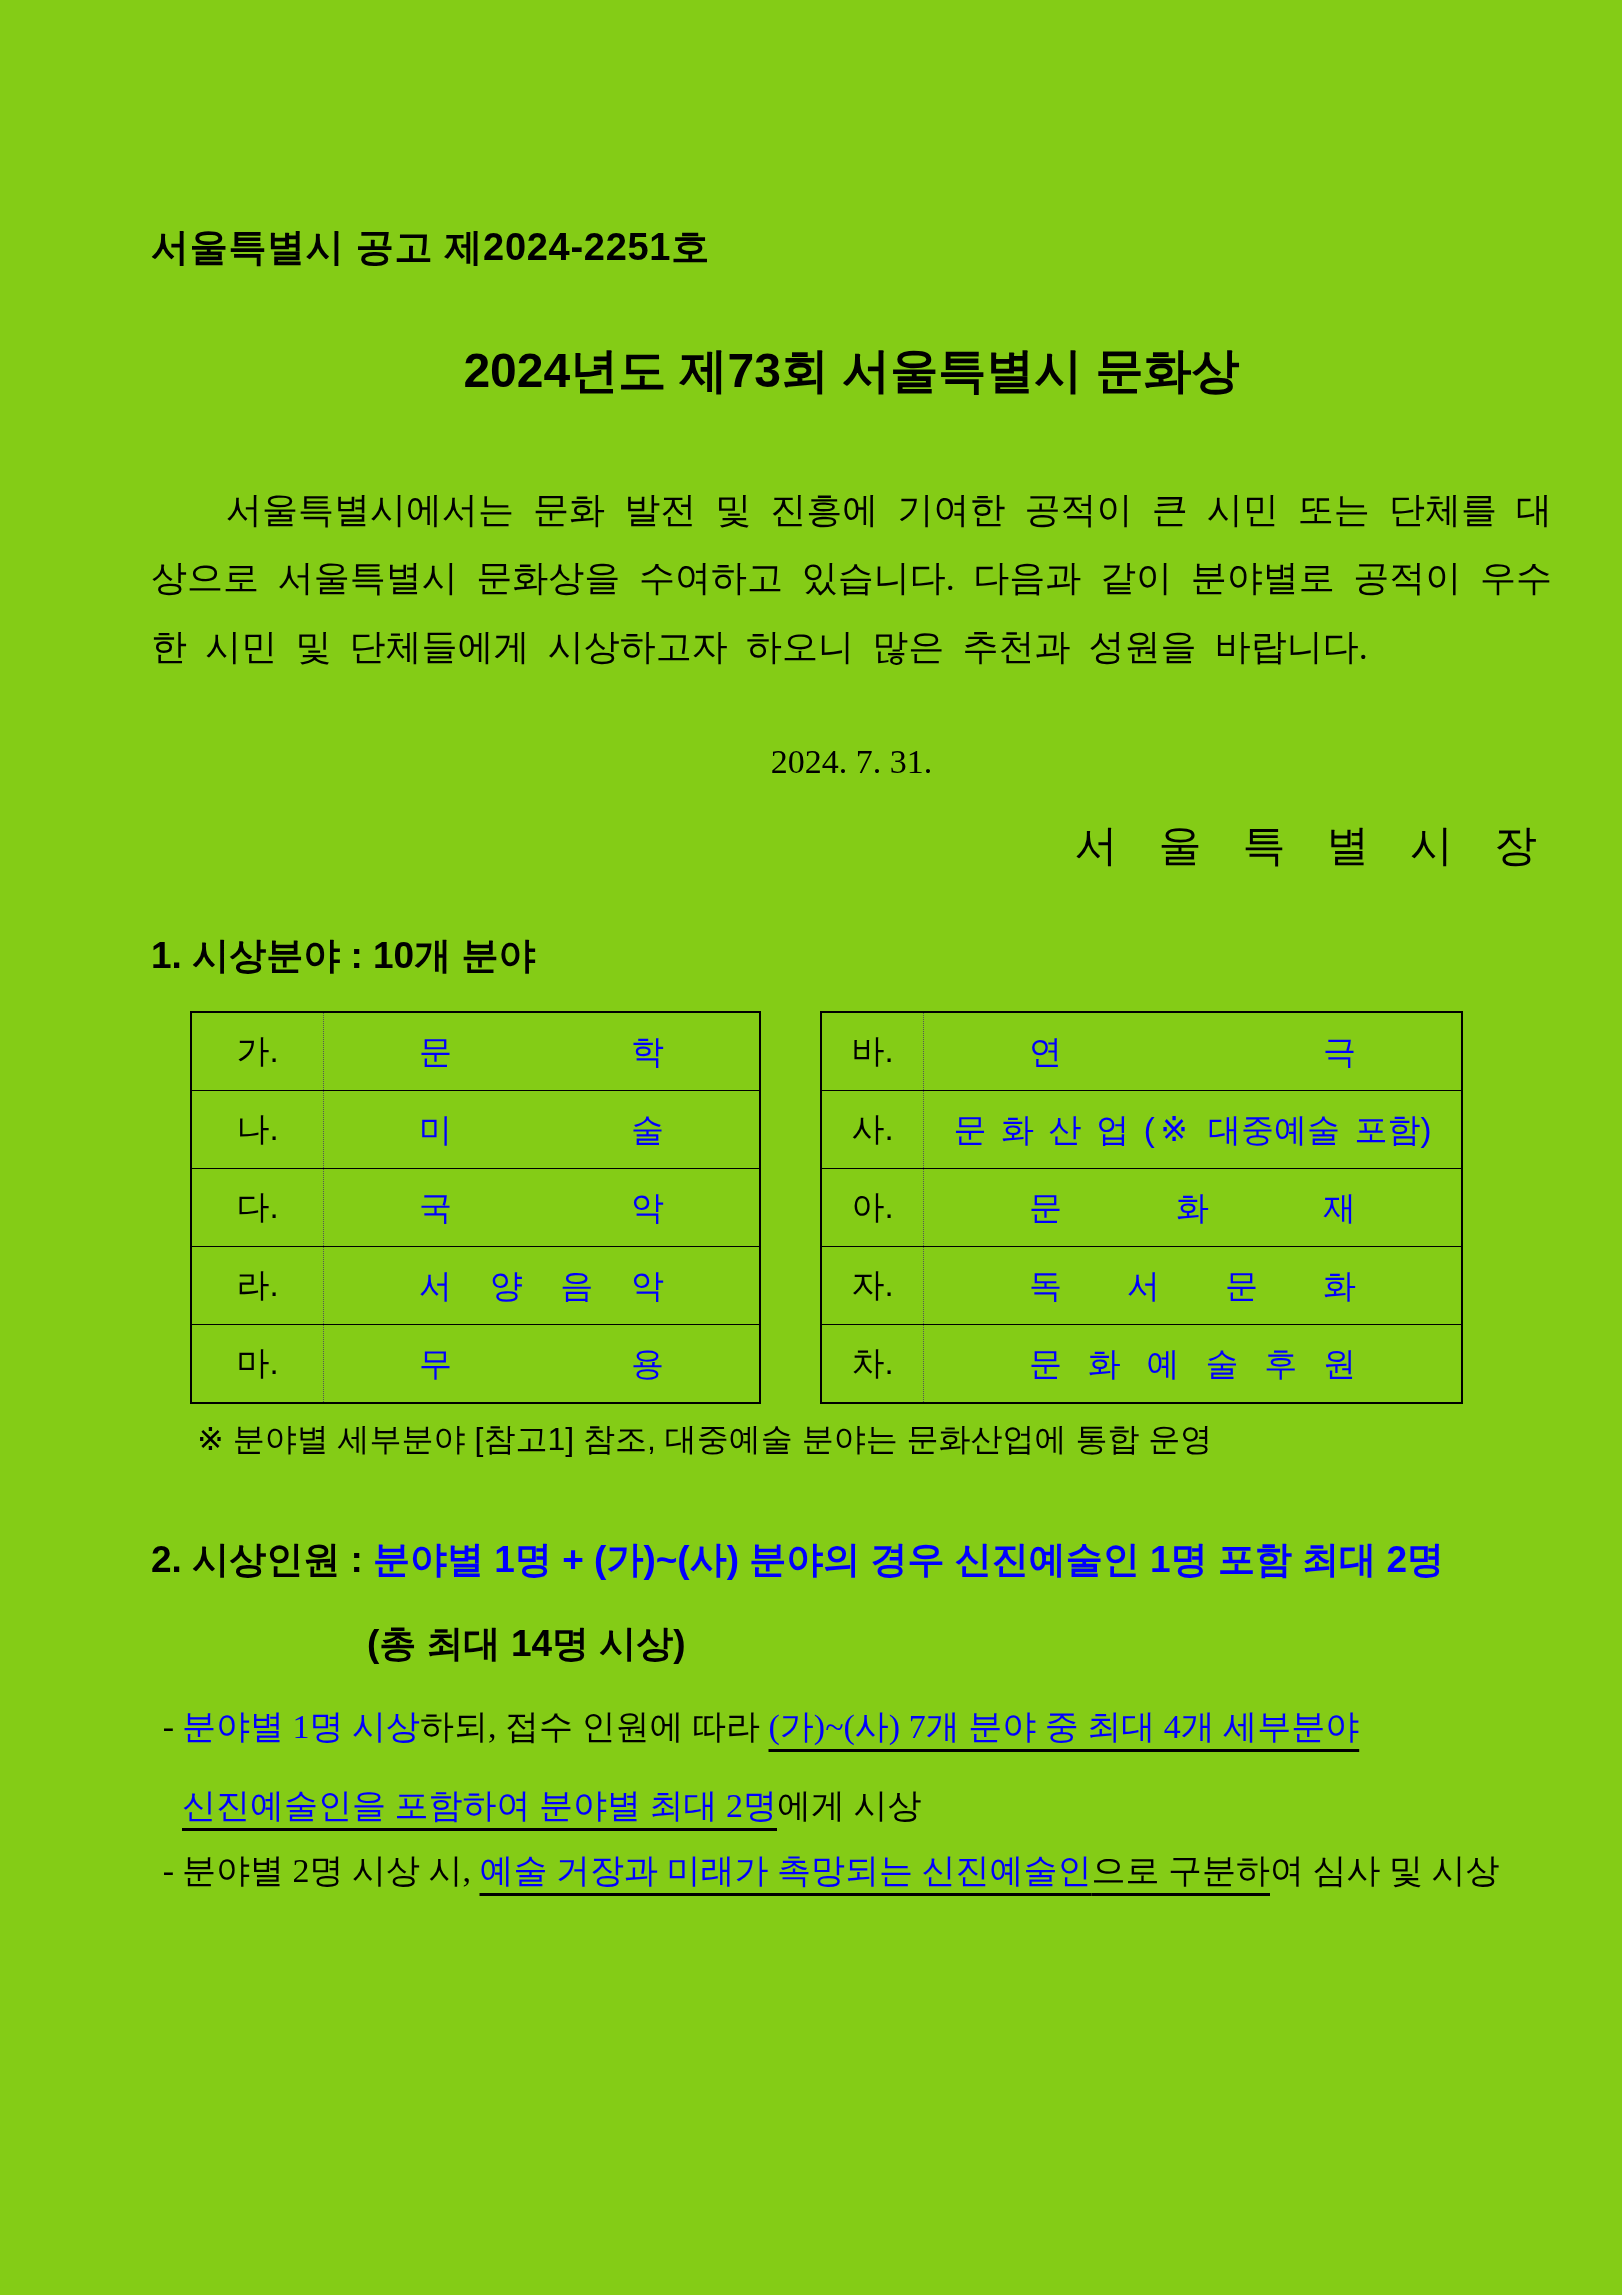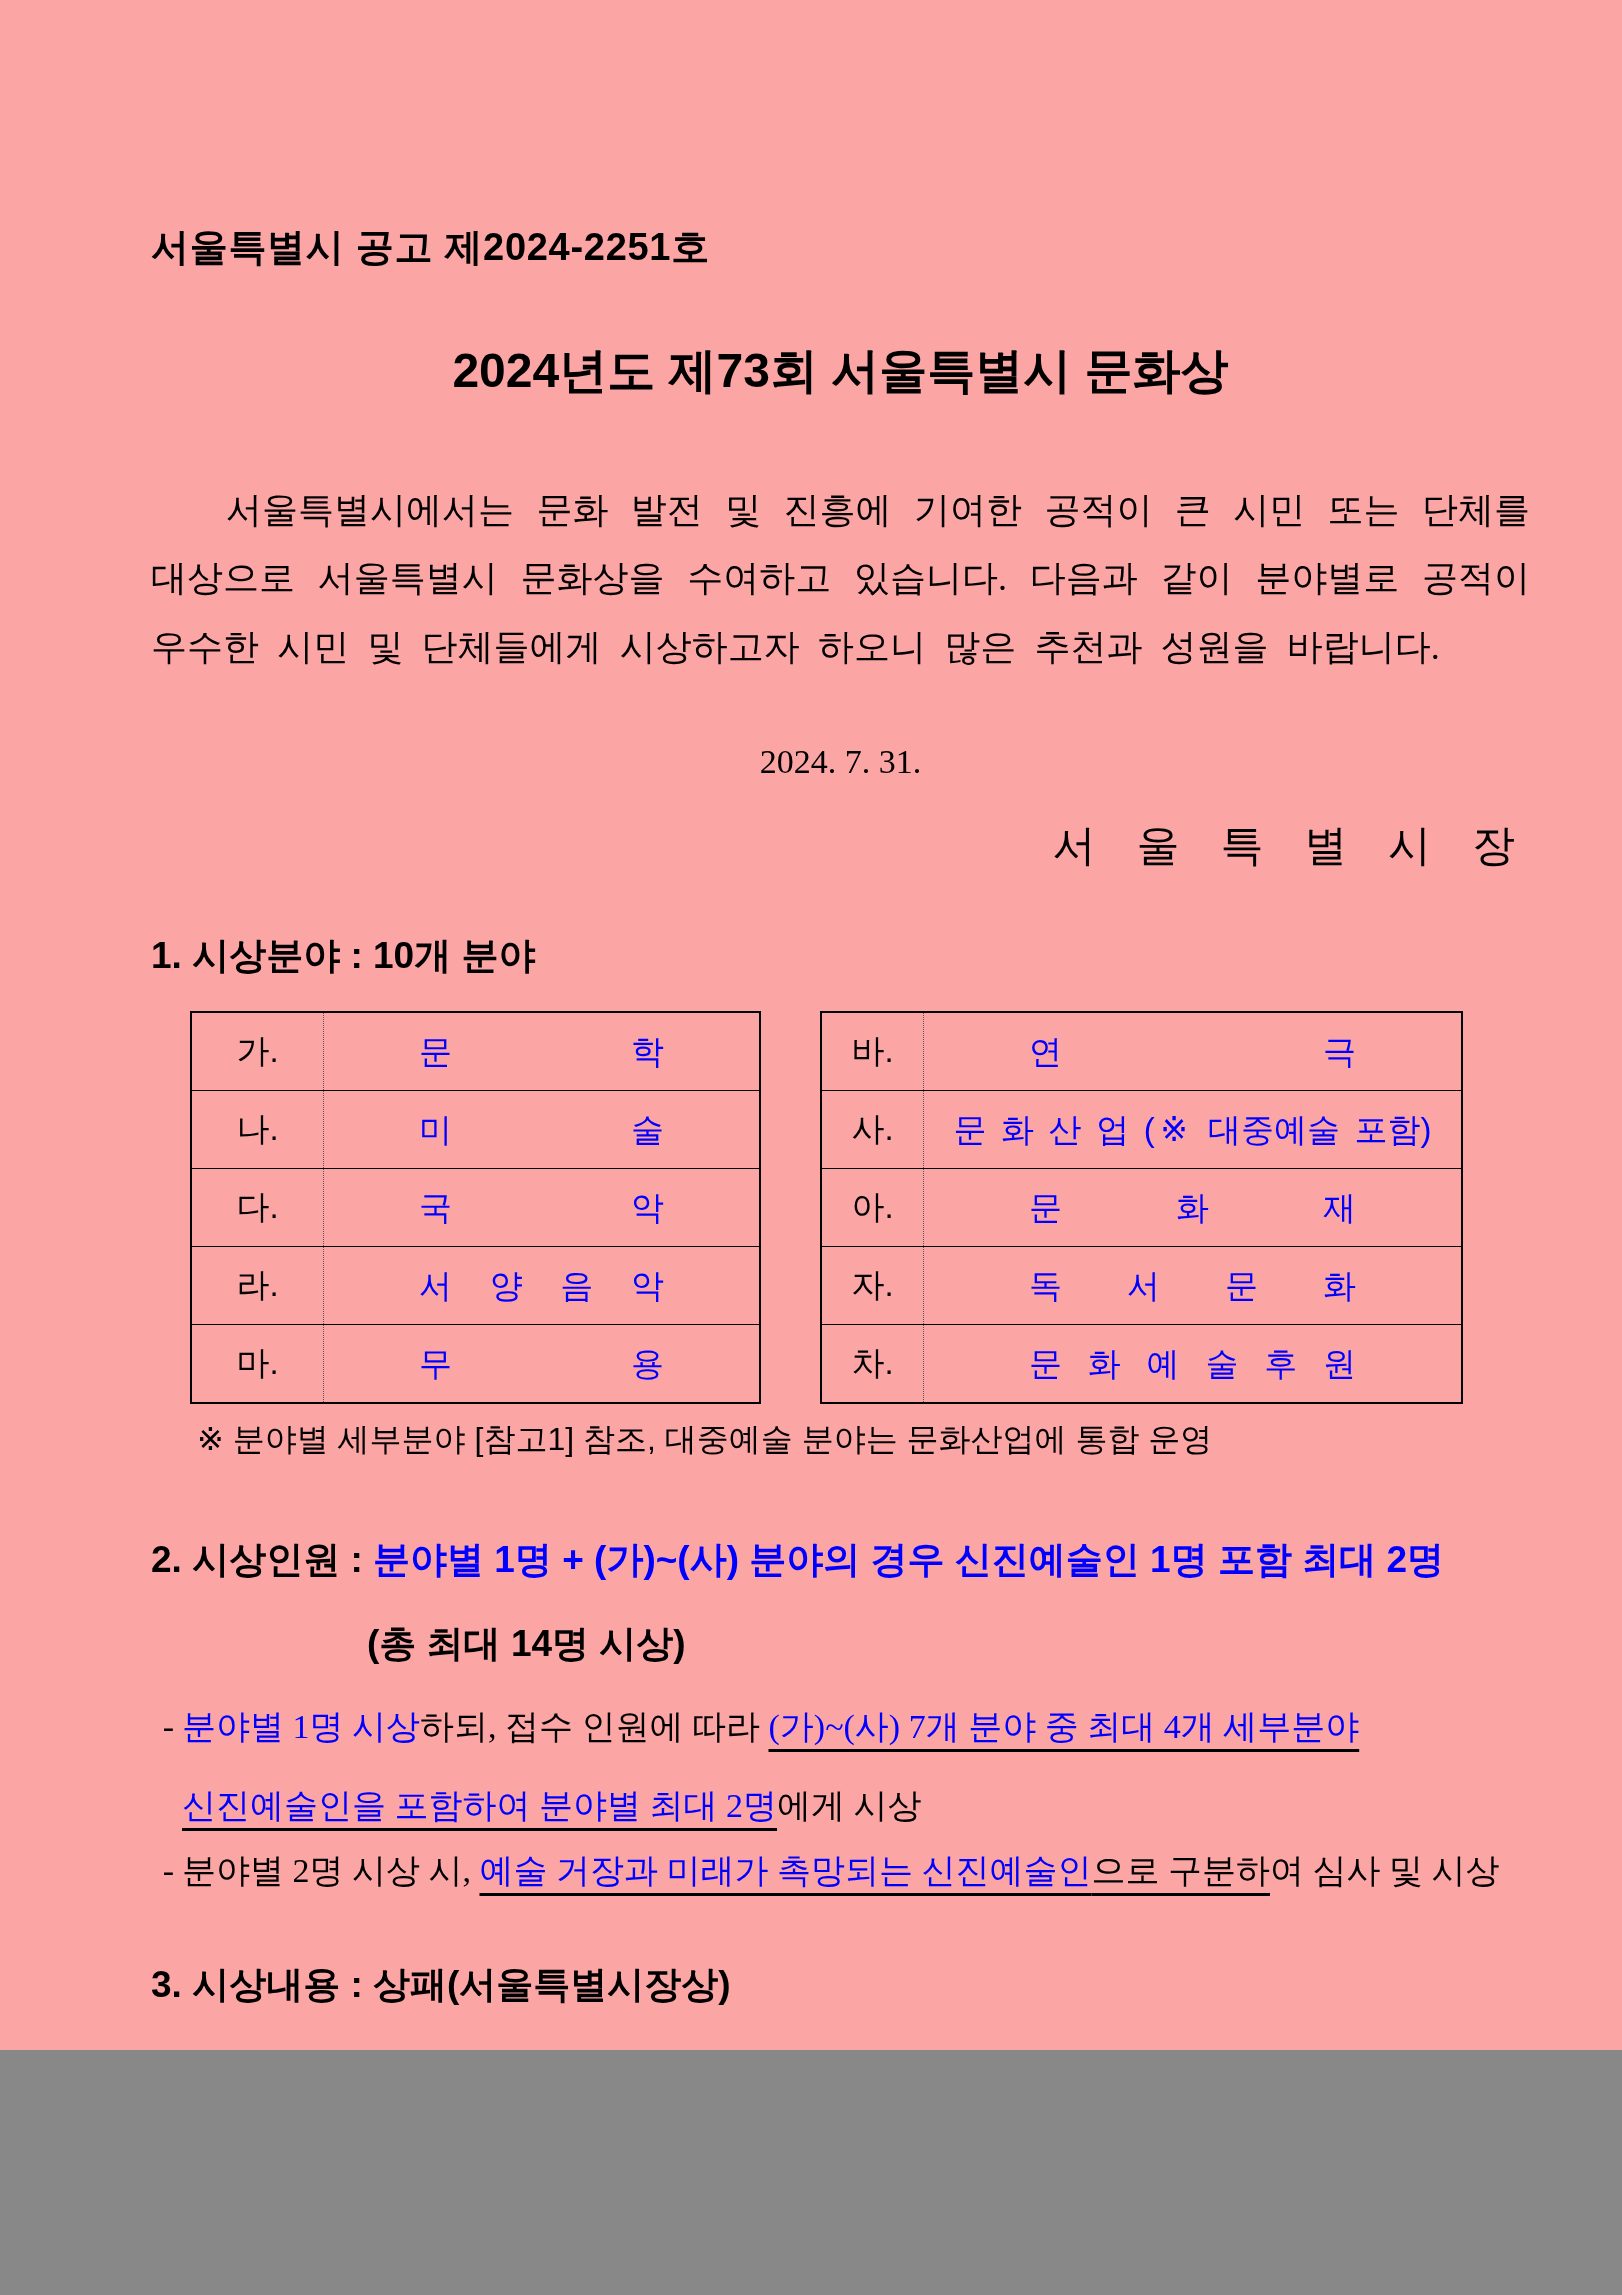--- a/index.html
+++ b/index.html
@@ -1,26 +1,26 @@
 <!DOCTYPE html>
 <html style="font-size:10.5px"><head>
 <meta charset="utf-8">
 <style>
   html, body { margin: 0; padding: 0; background: #888; }
   .page {
     position: relative;
     width: 1623px;
-    height: 2050px;
+    height: 2295px;
     margin: 0 auto;
-    background: #fca5a5;
+    background: #84cc16;
     font-family: "Liberation Serif", "DejaVu Serif", serif;
     color: #000;
     overflow: hidden;
     box-sizing: border-box;
-    padding: 222px 93px 0 151px;
+    padding: 222px 71px 0 151px;
   }
 
   .doc-number {
     font-family: "Liberation Sans", "DejaVu Sans", sans-serif;
     font-weight: 700;
     font-size: 38px;
     letter-spacing: 0.7px;
     white-space: nowrap;
   }
 
@@ -273,16 +273,15 @@
 
   <div class="bullet bullet-2">
     <div class="bmarker">-</div>
     <div class="btext">
       <div class="bline">
         <span>분야별 2명 시상 시, </span><span class="u"><span class="blue">예술 거장과 미래가 촉망되는 신진예술인</span></span><span class="u">으로 구분하</span><span>여 심사 및 시상</span>
       </div>
     </div>
   </div>
 
-  <div class="sec-heading sec3-heading">3. 시상내용 : 상패(서울특별시장상)</div>
 
 </div>
 
 
 </body></html>

